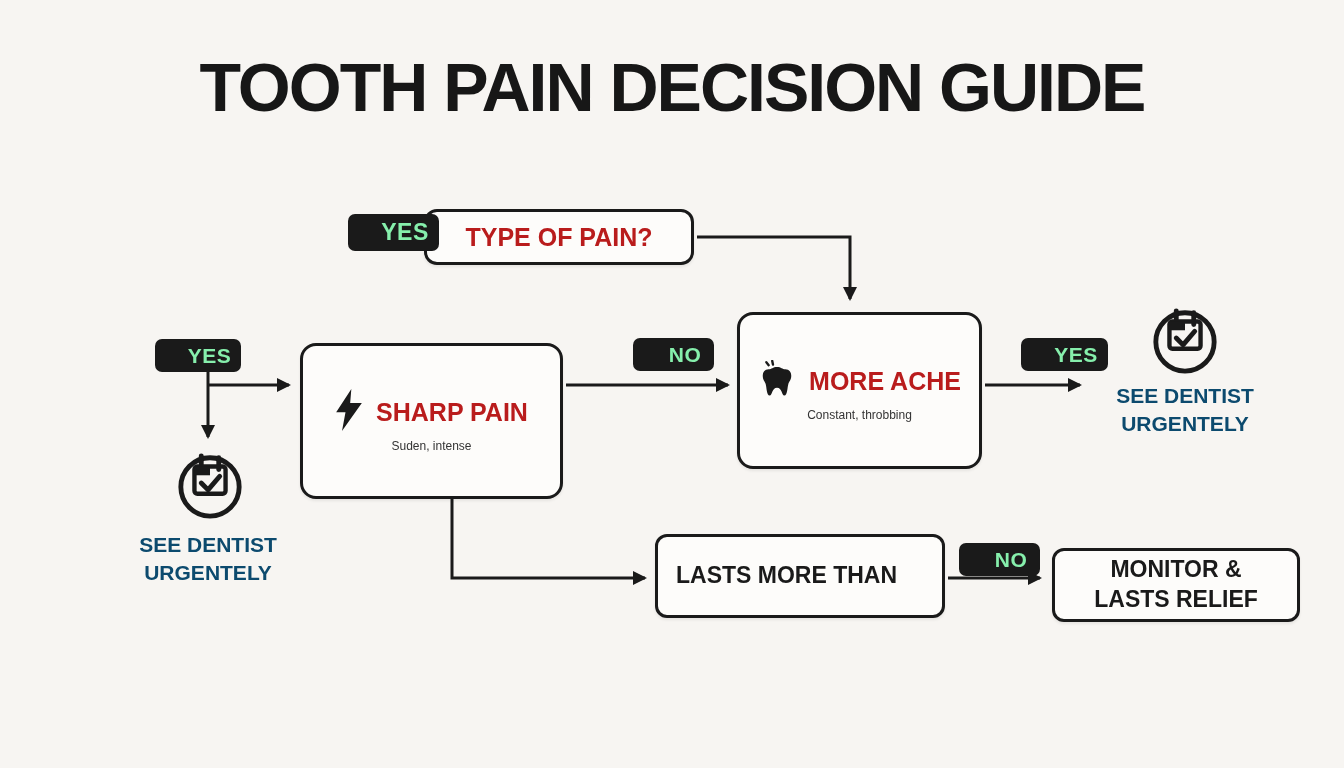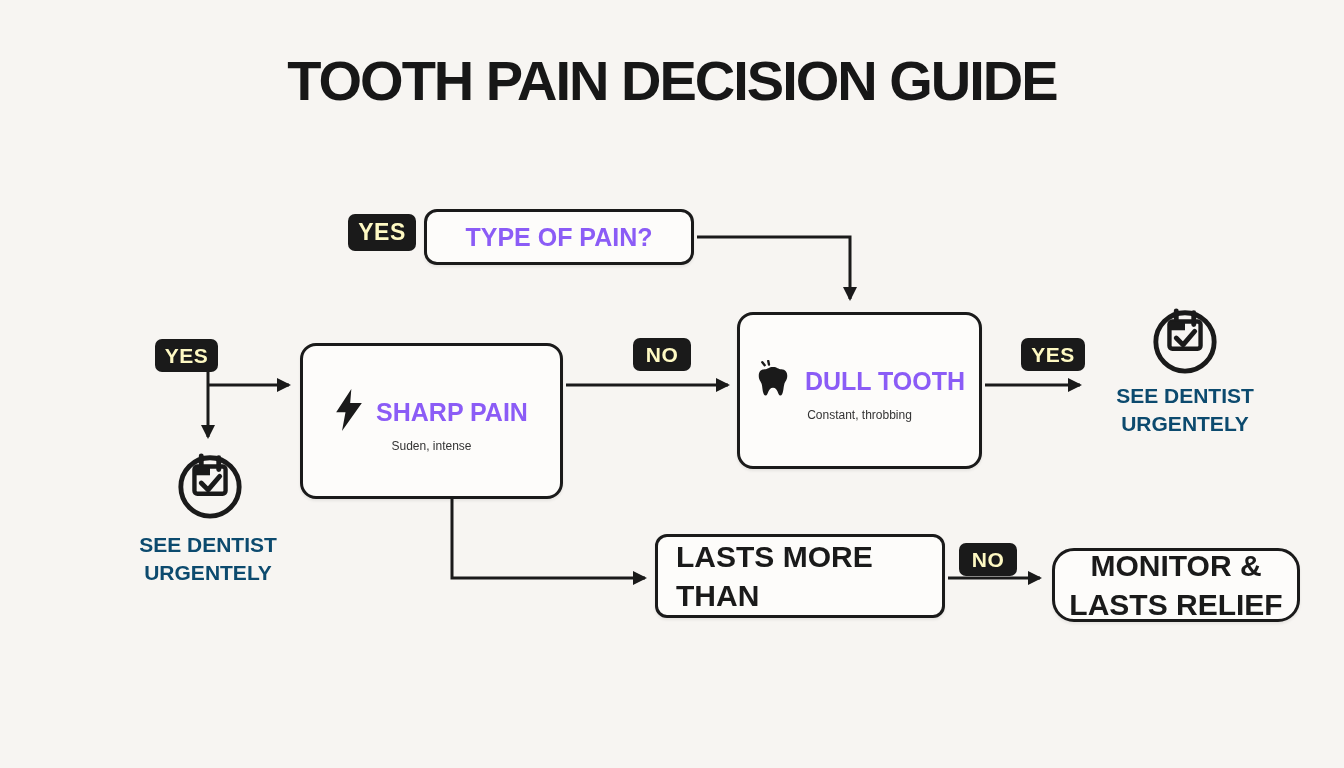--- a/index.html
+++ b/index.html
@@ -9,62 +9,63 @@
     height:768px;
     background:#f7f5f2;
     font-family:"Liberation Sans", sans-serif;
     color:#1a1a1a;
     overflow:hidden;
   }
   .title{
     position:absolute;
     top:50px; left:0; width:100%;
     text-align:center;
-    font-size:56px;
+    font-size:68px;
     font-weight:800;
     letter-spacing:-2px;
     color:#171717;
     line-height:1.1;
     white-space:nowrap;
   }
   .node{
     position:absolute;
     background:#fdfcfa;
     border:3px solid #1a1a1a;
     box-shadow:0 2px 3px rgba(0,0,0,.07);
     display:flex;
     align-items:center;
     justify-content:center;
     box-sizing:border-box;
   }
-  .node-label{ font-size:25px; font-weight:bold; color:#8b5cf6; }
+  .node-label{ font-size:25px; font-weight:bold; color:#b91c1c; }
   .node-sublabel{ font-size:12px; font-weight:normal; color:#343434; margin-top:4px; }
   .node-row{ display:flex; align-items:center; gap:13px; }
   .col{ display:flex; flex-direction:column; align-items:center; }
 
   .node-type{ left:424px; top:209px; width:270px; height:56px; border-radius:13px; }
   .node-sharp{ left:300px; top:313px; width:263px; height:156px; border-radius:16px;margin-top:30px; }
   .node-dull{ left:737px; top:312px; width:245px; height:157px; border-radius:16px; }
   .node-lasts{
     left:655px; top:534px; width:290px; height:84px; border-radius:12px;
     justify-content:flex-start; padding-left:18px;
   }
-  .node-monitor{ left:1052px; top:548px; width:248px; height:74px; border-radius:22px; }
-  .twoline{ font-size:30px; font-weight:bold; line-height:1.3; }
+  .node-monitor{ left:1052px; top:548px; width:248px; height:74px; border-radius:12px; }
+  .twoline{ font-size:23px; font-weight:bold; line-height:1.3; }
   .node-monitor .twoline{ text-align:center; }
 
   .badge{
     position:absolute;
     background:#1a1a1a;
-    color:#fef9c3;
+    color:#86efac;
     font-weight:bold;
     display:flex; align-items:center; justify-content:center;
     border-radius:7px;
     font-size:21px;
     letter-spacing:.5px;
+    padding-left:23px;
   }
   .badge-yes-top{ left:348px; top:214px; width:68px; height:37px; font-size:23px; }
   .badge-yes-left{ left:155px; top:339px; width:63px; height:33px; }
   .badge-no-mid{ left:633px; top:338px; width:58px; height:33px; }
   .badge-yes-right{ left:1021px; top:338px; width:64px; height:33px; }
   .badge-no-bottom{ left:959px; top:543px; width:58px; height:33px; }
 
   .outcome-icon{ position:absolute; width:70px; height:70px; }
   .outcome-icon-left{ left:175px; top:450px; }
   .outcome-icon-right{ left:1150px; top:305px; }
@@ -134,21 +135,21 @@
     <div class="node-row">
       <span>
         <svg class="icon-tooth" viewBox="0 0 32 32">
           <path d="M16 5 C12.5 5 11.5 7 9 7 C5.5 7 4 9.5 4 12.5 C4 16 5.8 17.2 6.5 19.5 C7.3 22.2 7.2 29 9.8 29 C12.2 29 11.6 22.5 16 22.5 C20.4 22.5 19.8 29 22.2 29 C24.8 29 24.7 22.2 25.5 19.5 C26.2 17.2 28 16 28 12.5 C28 9.5 26.5 7 23 7 C20.5 7 19.5 5 16 5 Z" fill="#1a1a1a"></path>
           <g stroke="#1a1a1a" stroke-width="2" stroke-linecap="round">
             <line x1="7" y1="1" x2="9" y2="3.5"></line>
             <line x1="12" y1="0" x2="12.6" y2="3"></line>
           </g>
         </svg>
       </span>
-      <span class="node-label">DULL TOOTH</span>
+      <span class="node-label">MORE ACHE</span>
     </div>
     <div class="node-sublabel">Constant, throbbing</div>
   </div>
 
   <div class="node node-lasts">
     <div class="twoline">
       <div>LASTS MORE THAN</div>
     </div>
   </div>
 

